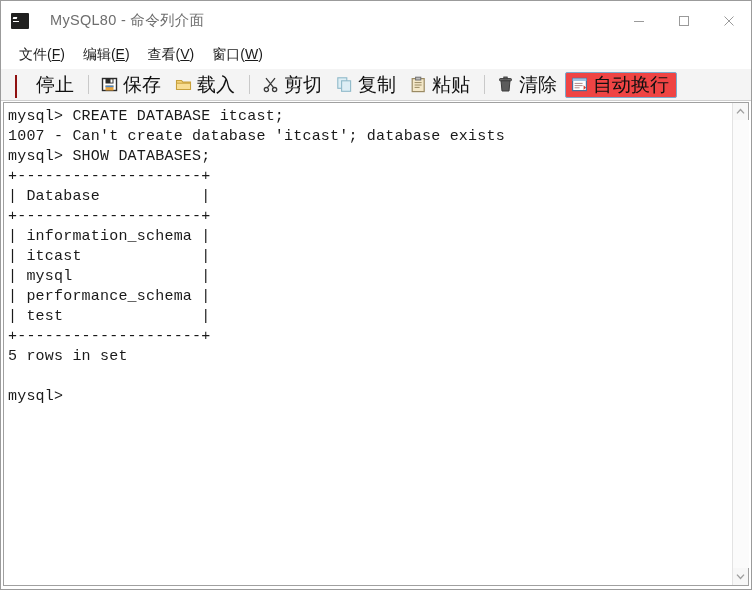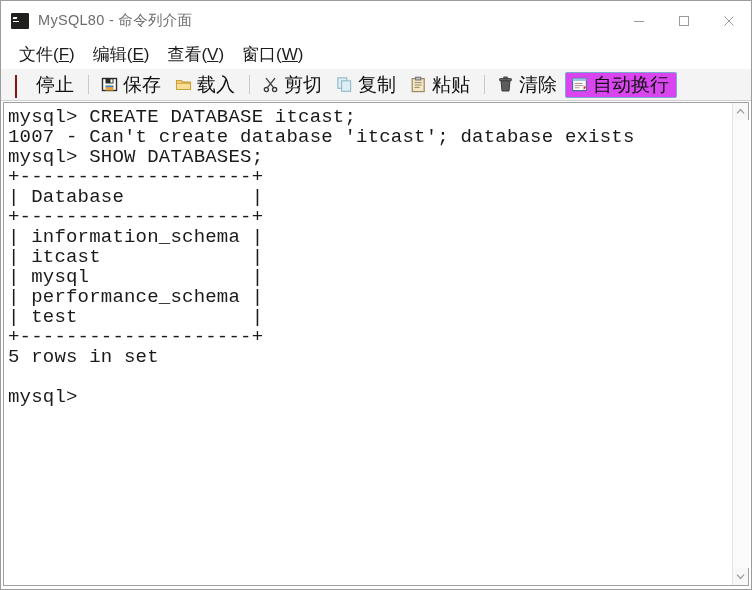--- a/index.html
+++ b/index.html
@@ -54,20 +54,21 @@
     left: 2px; top: 8px;
     width: 6px; height: 1px;
     background: #ffffff;
   }
   .title-text {
     font-size: 14.5px;
     color: #6e6e6e;
     letter-spacing: .3px;
     white-space: nowrap;
     font-family: "Liberation Sans", sans-serif;
+    margin-left: 12px;
   }
   .wincontrols {
     position: absolute;
     right: 0; top: 0;
     height: 39px;
     display: flex;
   }
   .wc {
     width: 45px;
     height: 39px;
@@ -78,21 +79,21 @@
   .wc svg { display:block; }
   .wc line, .wc rect { stroke: #9a9a9a; stroke-width: 1; fill: none; }
 
   
   .menubar {
     height: 29px;
     display: flex;
     align-items: center;
     padding-left: 9px;
     background: #ffffff;
-    font-size: 17px;
+    font-size: 14px;
     color: #1b1b1b;
   }
   .menuitem {
     padding: 3px 9px 3px 9px;
     white-space: nowrap;
     cursor: default;
   }
   .menuitem u { text-decoration: underline; }
 
   
@@ -111,21 +112,21 @@
     display: flex;
     align-items: center;
     height: 24px;
     padding: 0 7px 0 5px;
     border: 1px solid transparent;
     border-radius: 2px;
     white-space: nowrap;
     cursor: default;
   }
   .tbtn.active {
-    background: #d946ef;
+    background: #ef4444;
     border-color: #7aa9cd;
   }
   .tbtn .glyph {
     width: 17px;
     height: 17px;
     margin-right: 5px;
     flex: none;
     position: relative;
   }
   .tsep {
@@ -159,21 +160,21 @@
     display: flex;
   }
   .console {
     flex: 1 1 auto;
     padding: 4px 0 0 4px;
     overflow: hidden;
   }
   pre.out {
     margin: 0;
     font-family: "Liberation Mono", "DejaVu Sans Mono", monospace;
-    font-size: 19px;
+    font-size: 15px;
     line-height: 20px;
     color: #1a1a1a;
     white-space: pre;
     letter-spacing: .2px;
   }
   
   .sbar {
     width: 16px;
     flex: none;
     background: #f7f7f7;

